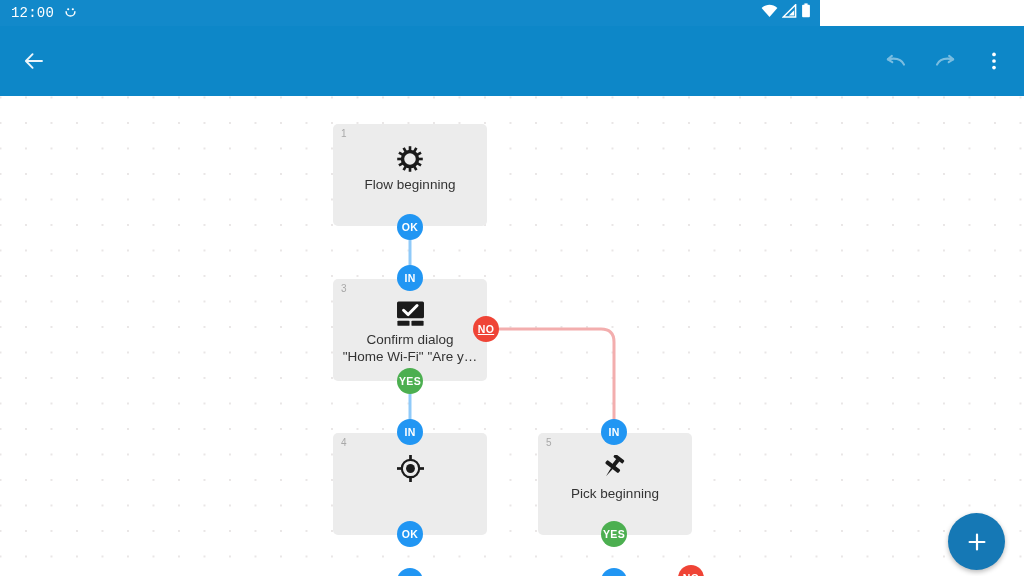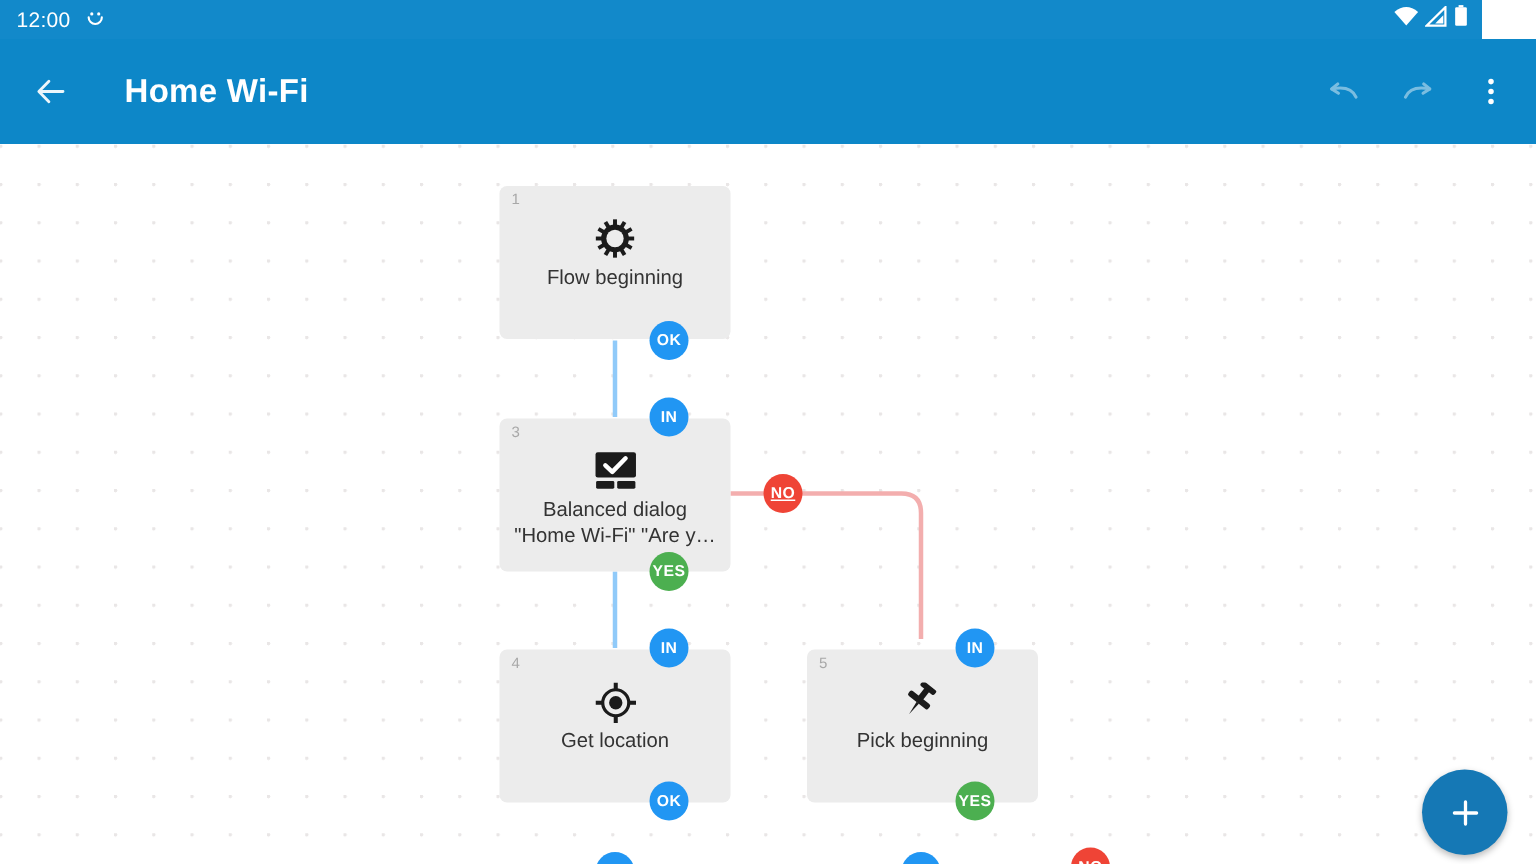--- a/index.html
+++ b/index.html
@@ -5,23 +5,23 @@
   * { margin:0; padding:0; box-sizing:border-box; }
   html,body { width:1024px; height:576px; overflow:hidden; }
   body {
     font-family:"Liberation Sans", sans-serif;
     background:#ffffff;
     -webkit-font-smoothing:antialiased;
   }
 
   
   #status-bar{
-    position:absolute; left:0; top:0; width:988px; height:26px;
+    position:absolute; left:0; top:0; width:820px; height:26px;
     background:#1289ca; color:#ffffff;
-    display:flex; align-items:center;
+    display:flex; align-items:center;font-family:Liberation Mono, monospace;
   }
   #status-clock{
     font-size:14px; line-height:14px; margin-left:11px; letter-spacing:.2px;
     color:#ffffff;
   }
   #rotate-ico{ margin-left:9px; display:flex; align-items:center; }
   #status-right{
     position:absolute; right:9px; top:0; height:26px;
     display:flex; align-items:center; gap:4px;
   }
@@ -80,21 +80,21 @@
   
   .badge{
     position:absolute; border-radius:50%;
     display:flex; align-items:center; justify-content:center;
     font-size:10.5px; font-weight:bold; color:#ffffff;
     letter-spacing:.3px; cursor:pointer; z-index:5;
   }
   .b-in, .b-ok { background:#2196f3; }
   .b-yes { background:#4caf50;text-align:center; }
   .b-no  { background:#ef4436;text-decoration:underline; }
-  .sz-26 { width:26px; height:26px;margin-left:36px; }
+  .sz-26 { width:26px; height:26px; }
 
   
   .edge-badge{
     position:absolute; width:26px; height:26px; border-radius:50%;
     background:#2196f3; z-index:5;
   }
 
   
   #fab{
     position:absolute; left:948px; top:513px;
@@ -141,21 +141,20 @@
 </div>
 
 <div id="app-bar">
 
   <div id="back-btn">
     <svg width="24" height="24" viewBox="0 0 24 24">
       <path d="M20 12 L4.3 12 M10.6 5.2 L3.9 12 L10.6 18.8" fill="none" stroke="#ffffff" stroke-width="1.9" stroke-linecap="round" stroke-linejoin="round" opacity=".92"></path>
     </svg>
   </div>
 
-  <div id="app-title">Home Wi-Fi</div>
 
   <div id="bar-actions">
     <div class="bar-btn">
       <svg class="dim" width="26" height="26" viewBox="0 0 24 24">
         <path d="M8.2 7.3 L4.4 10.4 L8.6 13.1" fill="none" stroke="#ffffff" stroke-width="1.9" stroke-linecap="round" stroke-linejoin="round"></path>
         <path d="M4.6 10.4 C9.5 9.4 16.5 9.0 19.4 15.4" fill="none" stroke="#ffffff" stroke-width="1.9" stroke-linecap="round"></path>
       </svg>
     </div>
     <div class="bar-btn">
       <svg class="dim" width="26" height="26" viewBox="0 0 24 24">
@@ -221,41 +220,40 @@
   <div class="node" style="left:333px; top:183px;">
     <span class="node-num">3</span>
     <span class="node-ico">
       <svg width="29" height="26" viewBox="0 0 30 27">
         <rect x="1" y="0.5" width="28" height="17.5" rx="1.6" fill="#1b1b1b"></rect>
         <path d="M7.8 9.6 L12.6 14.1 L21.8 4.7" fill="none" stroke="#ffffff" stroke-width="3.1" stroke-linecap="round" stroke-linejoin="round"></path>
         <rect x="1.4" y="20.4" width="12.6" height="5.4" rx="1" fill="#1b1b1b"></rect>
         <rect x="16" y="20.4" width="12.6" height="5.4" rx="1" fill="#1b1b1b"></rect>
       </svg>
     </span>
-    <span class="node-lbl">Balanced dialog</span>
+    <span class="node-lbl">Confirm dialog</span>
     <span class="node-sub">"Home Wi-Fi" "Are y…</span>
   </div>
   <div class="badge b-no sz-26" style="left:473px; top:220px;">NO</div>
   <div class="badge b-yes sz-26" style="left:397px; top:272px;">YES</div>
 
   <div class="badge b-in sz-26" style="left:397px; top:323px;">IN</div>
 
   <div class="node" style="left:333px; top:337px;">
     <span class="node-num">4</span>
     <span class="node-ico">
       <svg width="27" height="27" viewBox="0 0 28 28">
         <circle cx="14" cy="14" r="9" fill="none" stroke="#1b1b1b" stroke-width="2.2"></circle>
         <circle cx="14" cy="14" r="4.6" fill="#1b1b1b"></circle>
         <rect x="12.6" y="0" width="2.8" height="5.6" fill="#1b1b1b"></rect>
         <rect x="12.6" y="22.4" width="2.8" height="5.6" fill="#1b1b1b"></rect>
         <rect x="0" y="12.6" width="5.6" height="2.8" fill="#1b1b1b"></rect>
         <rect x="22.4" y="12.6" width="5.6" height="2.8" fill="#1b1b1b"></rect>
       </svg>
     </span>
-    <span class="node-lbl">Get location</span>
   </div>
   <div class="badge b-ok sz-26" style="left:397px; top:425px;">OK</div>
 
   <div class="badge b-in sz-26" style="left:601px; top:323px;">IN</div>
   <div class="node" style="left:538px; top:337px;">
     <span class="node-num">5</span>
     <span class="node-ico">
       <svg width="28" height="27" viewBox="0 0 28 27">
         <g fill="#1b1b1b" transform="rotate(38 14 12)">
           <rect x="6.2" y="1.2" width="11.6" height="3.8" rx="1.2"></rect>

